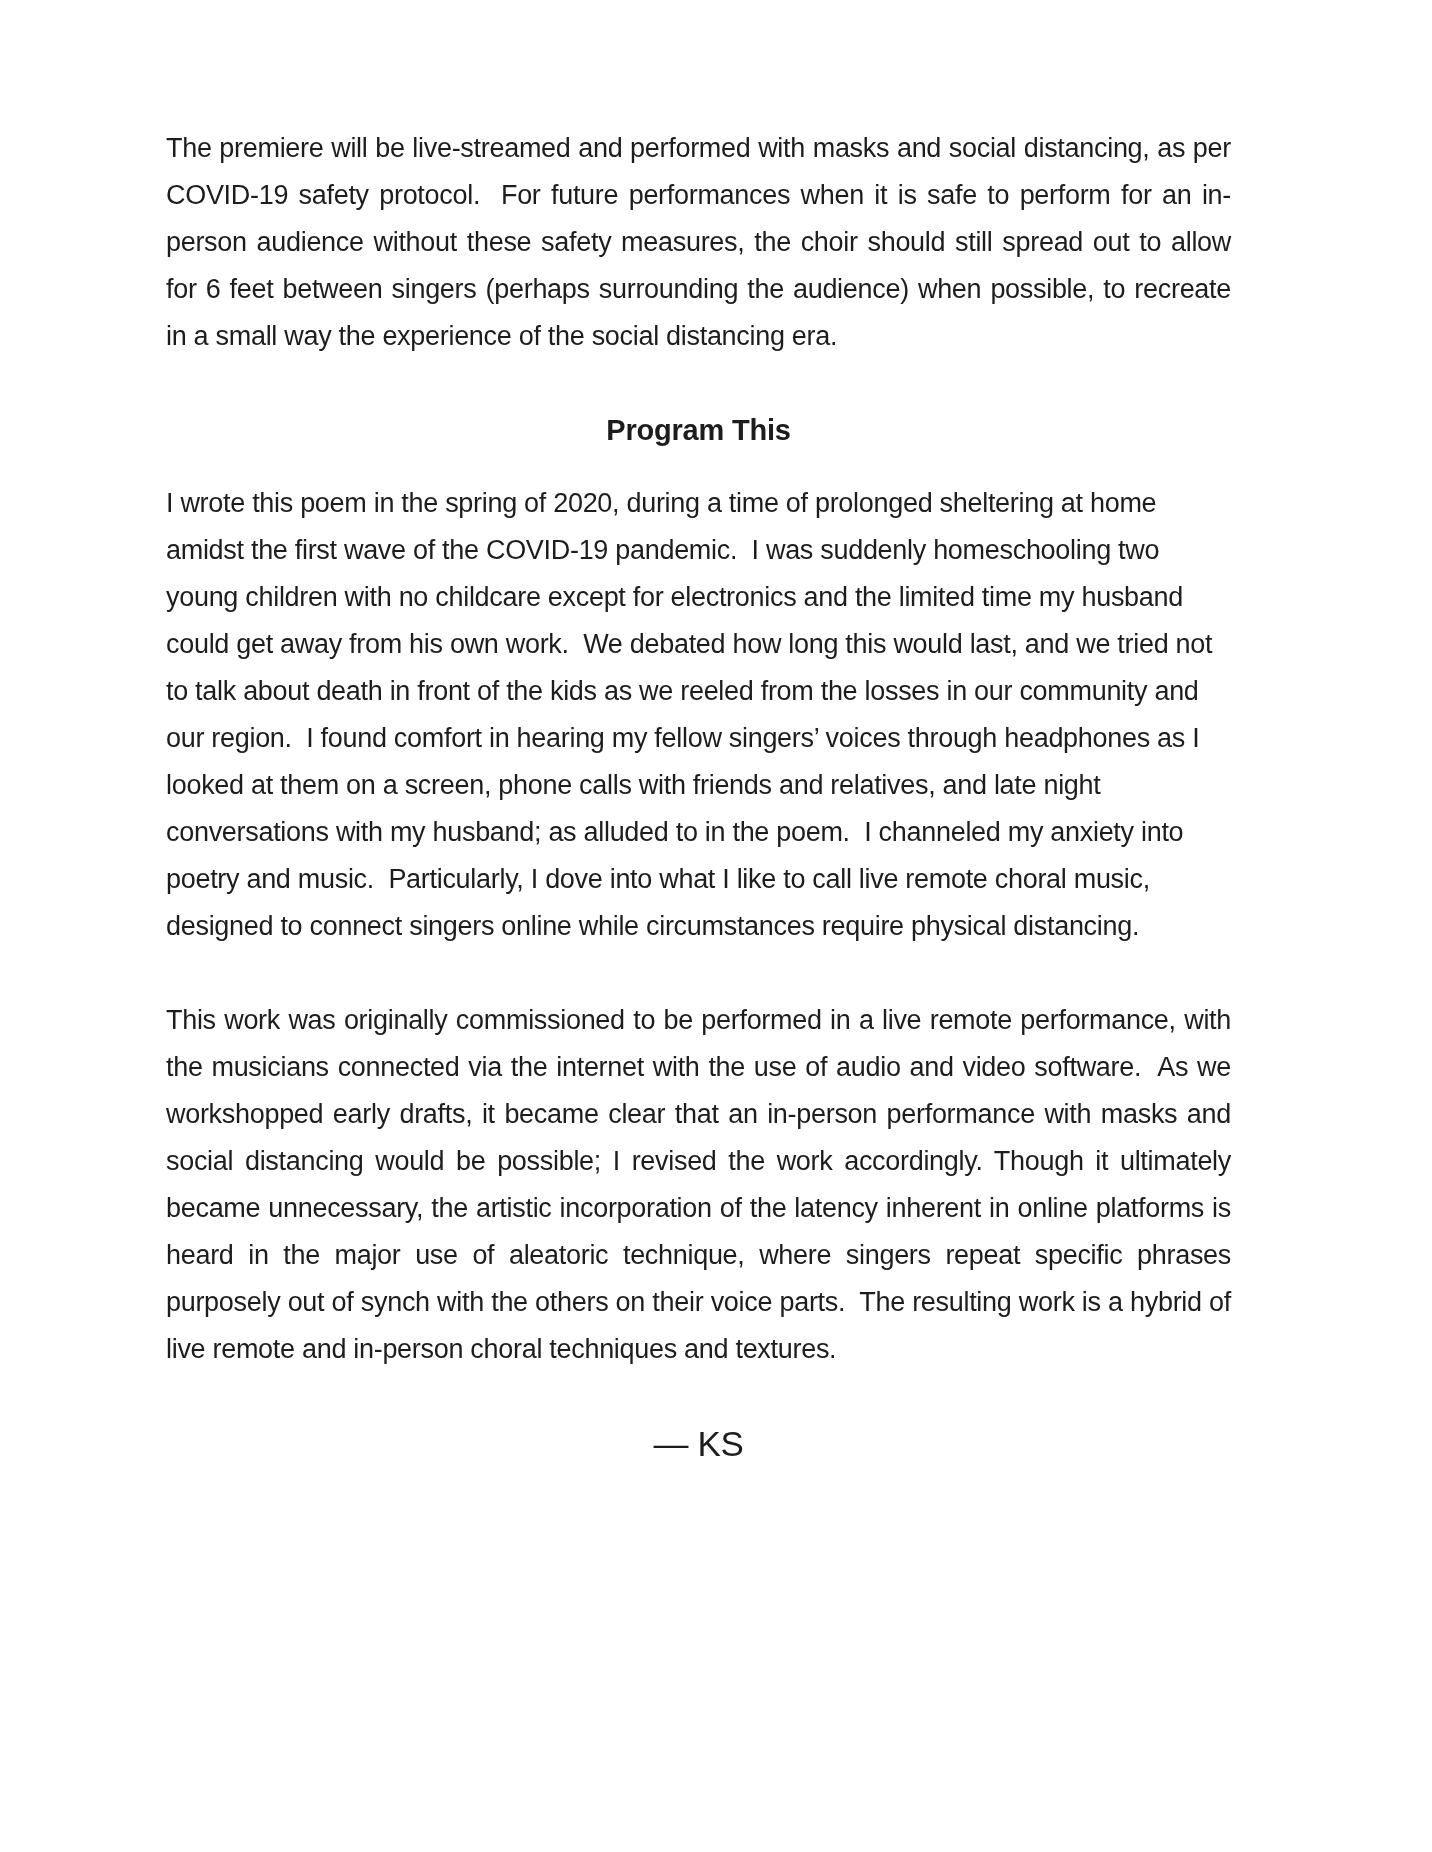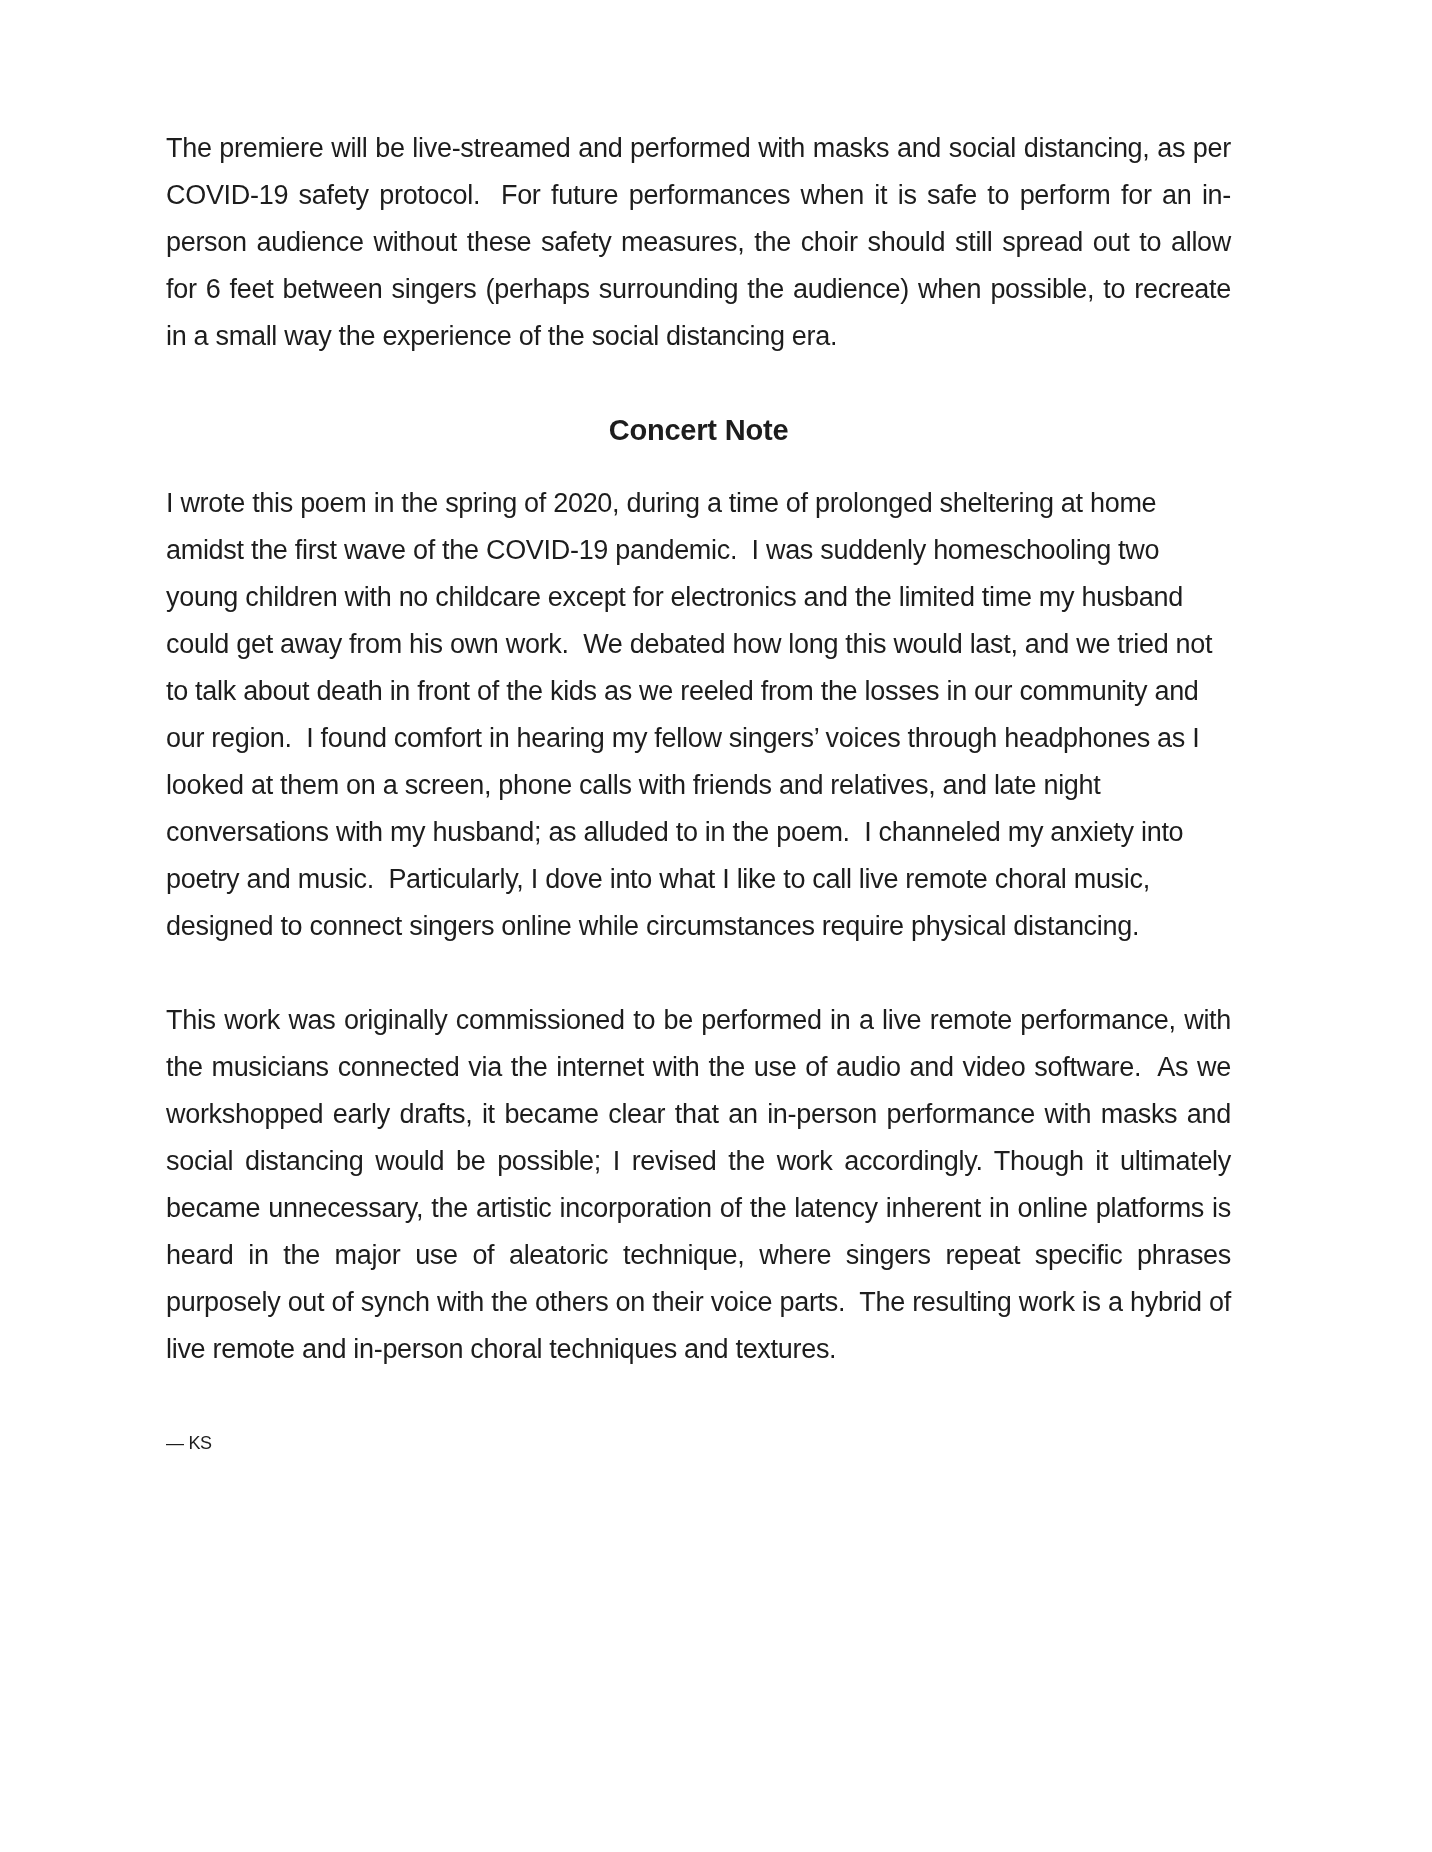--- a/index.html
+++ b/index.html
@@ -33,35 +33,35 @@
   }
   .heading {
     font-size: 29px;
     line-height: 47px;
     font-weight: 700;
     letter-spacing: -0.2px;
     text-align: center;
     margin: 8px 0 26px 0;
   }
   .signoff {
-    font-size: 18px;
+    font-size: 35px;
     line-height: 47px;
     letter-spacing: -0.3px;
-    text-align: left;
+    text-align: center;
     margin-top: 12px;
   }
 </style>
 </head>
 <body>
 
 <div class="page">
 
   <p class="para justify">The premiere will be live-streamed and performed with masks and social distancing, as per COVID-19 safety protocol.&nbsp; For future performances when it is safe to perform for an in-person audience without these safety measures, the choir should still spread out to allow for 6 feet between singers (perhaps surrounding the audience) when possible, to recreate in a small way the experience of the social distancing era.</p>
 
-  <h1 class="heading">Concert Note</h1>
+  <h1 class="heading">Program This</h1>
 
   <p class="para">I wrote this poem in the spring of 2020, during a time of prolonged sheltering at home amidst the first wave of the COVID-19 pandemic.&nbsp; I was suddenly homeschooling two young children with no childcare except for electronics and the limited time my husband could get away from his own work.&nbsp; We debated how long this would last, and we tried not to talk about death in front of the kids as we reeled from the losses in our community and our region.&nbsp; I found comfort in hearing my fellow singers’ voices through headphones as I looked at them on a screen, phone calls with friends and relatives, and late night conversations with my husband; as alluded to in the poem.&nbsp; I channeled my anxiety into poetry and music.&nbsp; Particularly, I dove into what I like to call live remote choral music, designed to connect singers online while circumstances require physical distancing.</p>
 
   <p class="para justify">This work was originally commissioned to be performed in a live remote performance, with the musicians connected via the internet with the use of audio and video software.&nbsp; As we workshopped early drafts, it became clear that an in-person performance with masks and social distancing would be possible; I revised the work accordingly. Though it ultimately became unnecessary, the artistic incorporation of the latency inherent in online platforms is heard in the major use of aleatoric technique, where singers repeat specific phrases purposely out of synch with the others on their voice parts.&nbsp; The resulting work is a hybrid of live remote and in-person choral techniques and textures.</p>
 
 
   <div class="signoff">— KS</div>
 
 </div>
 

